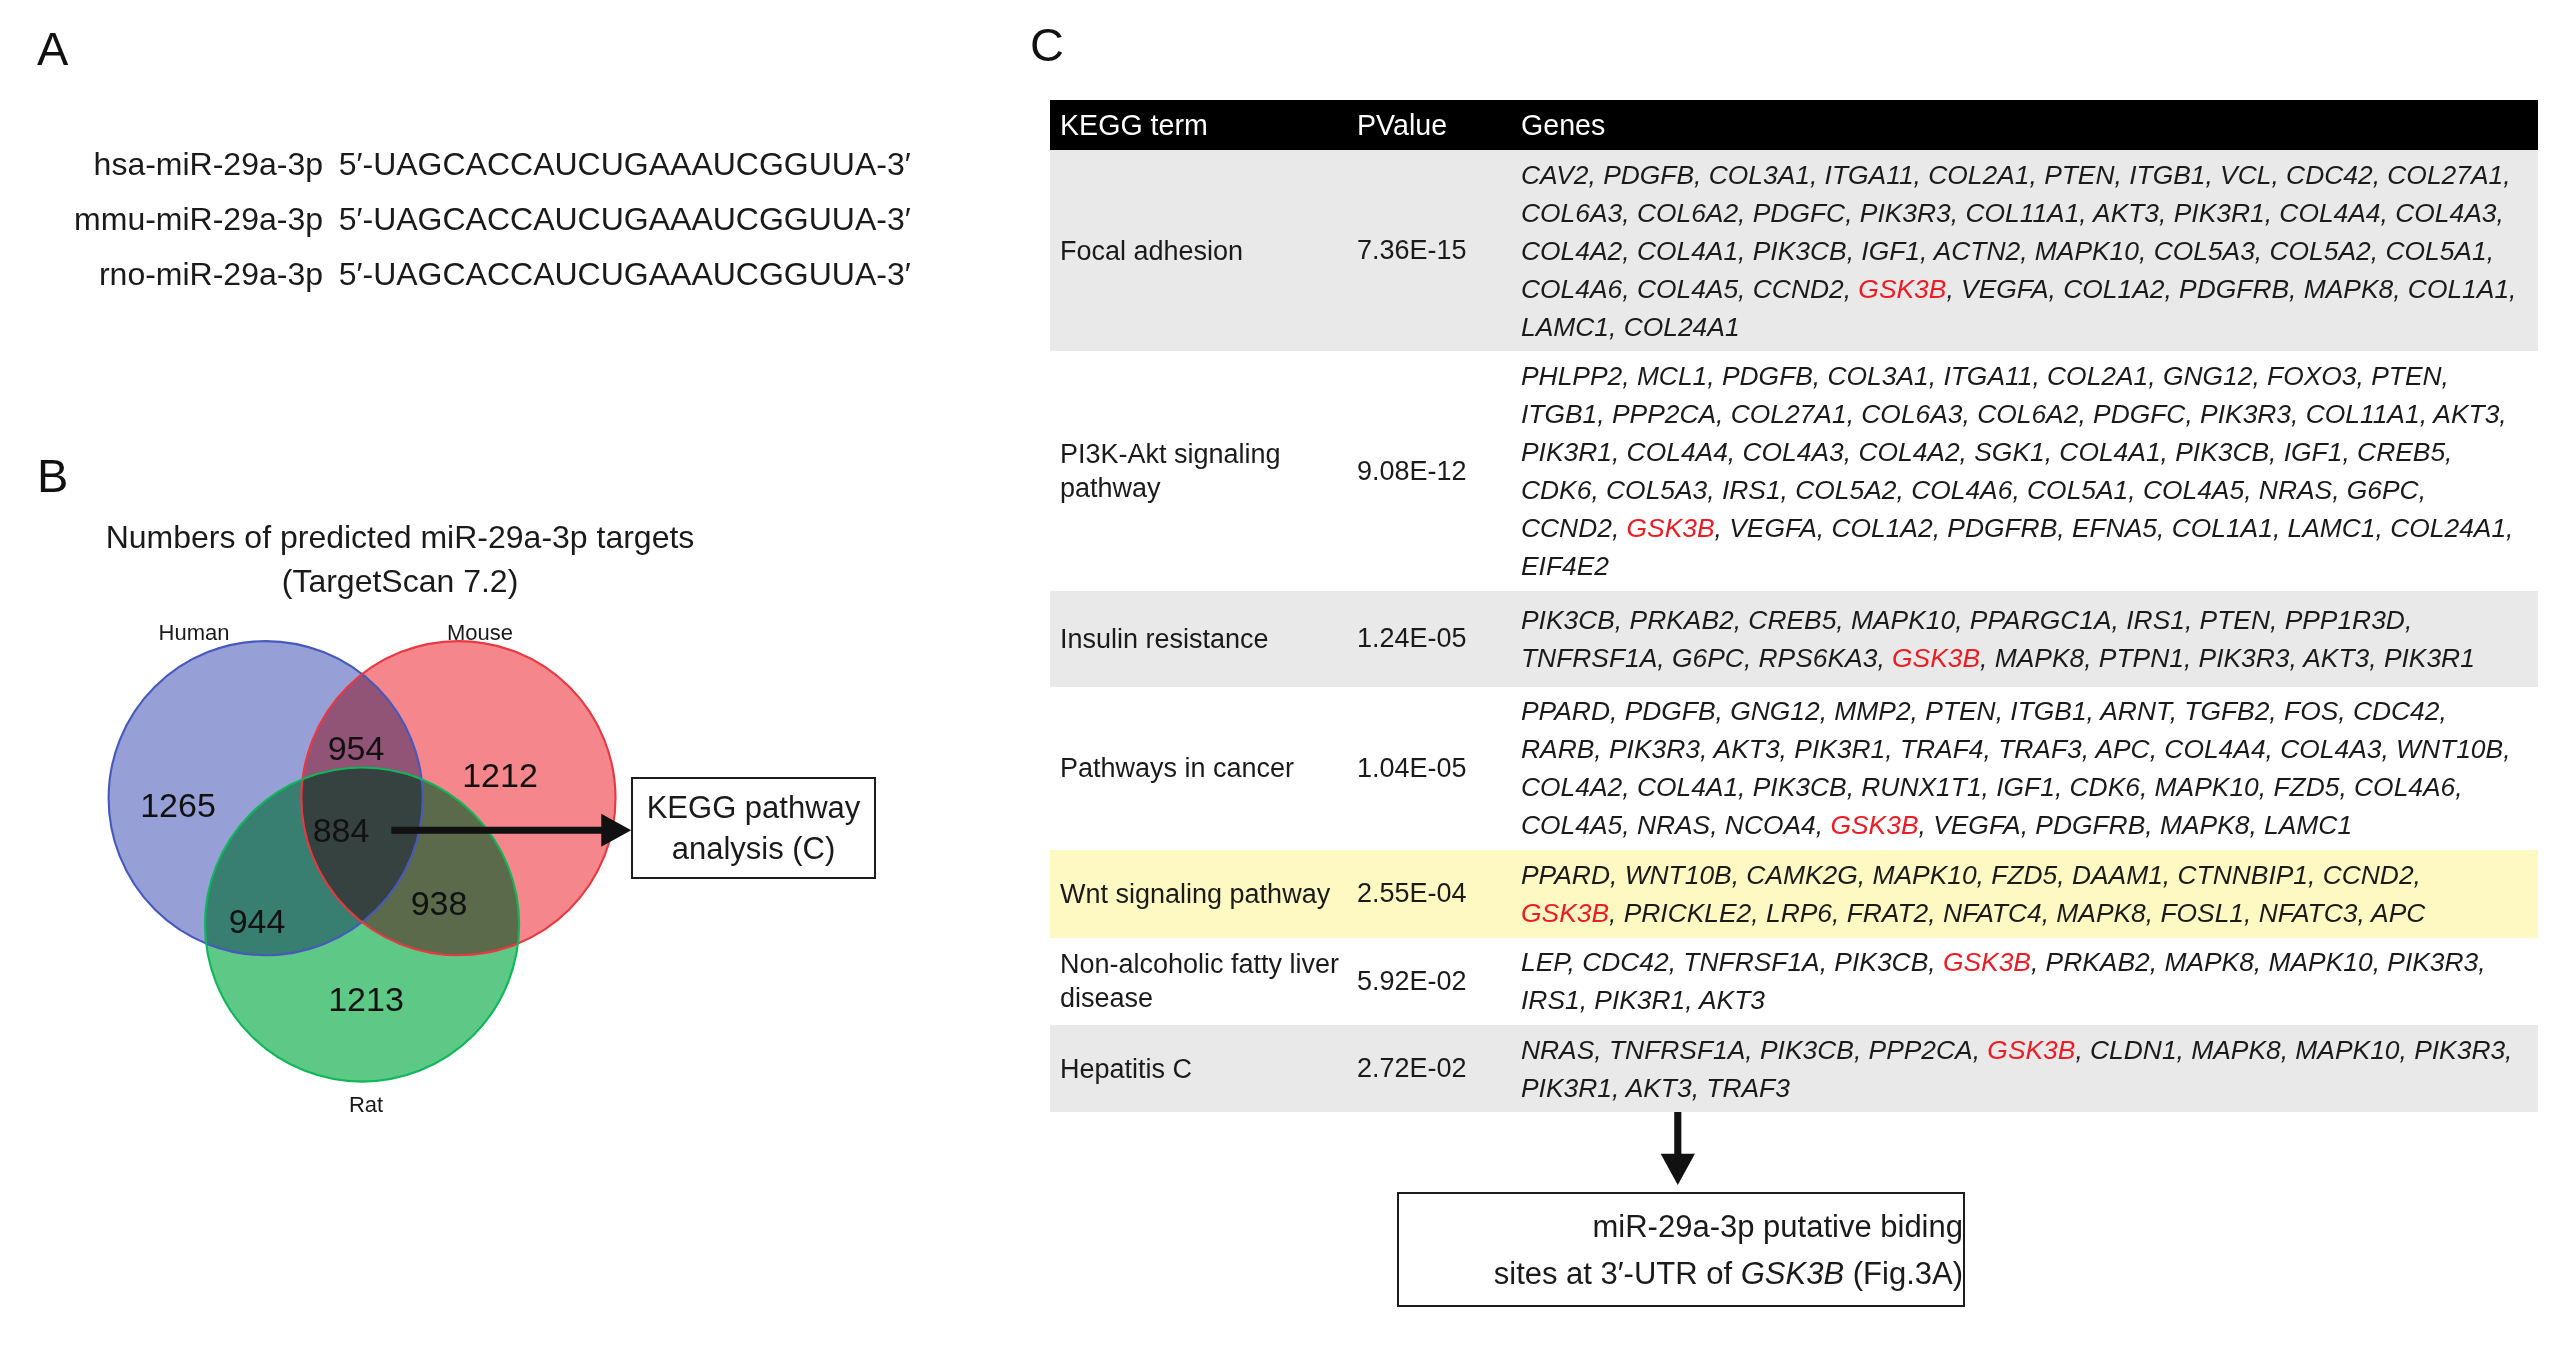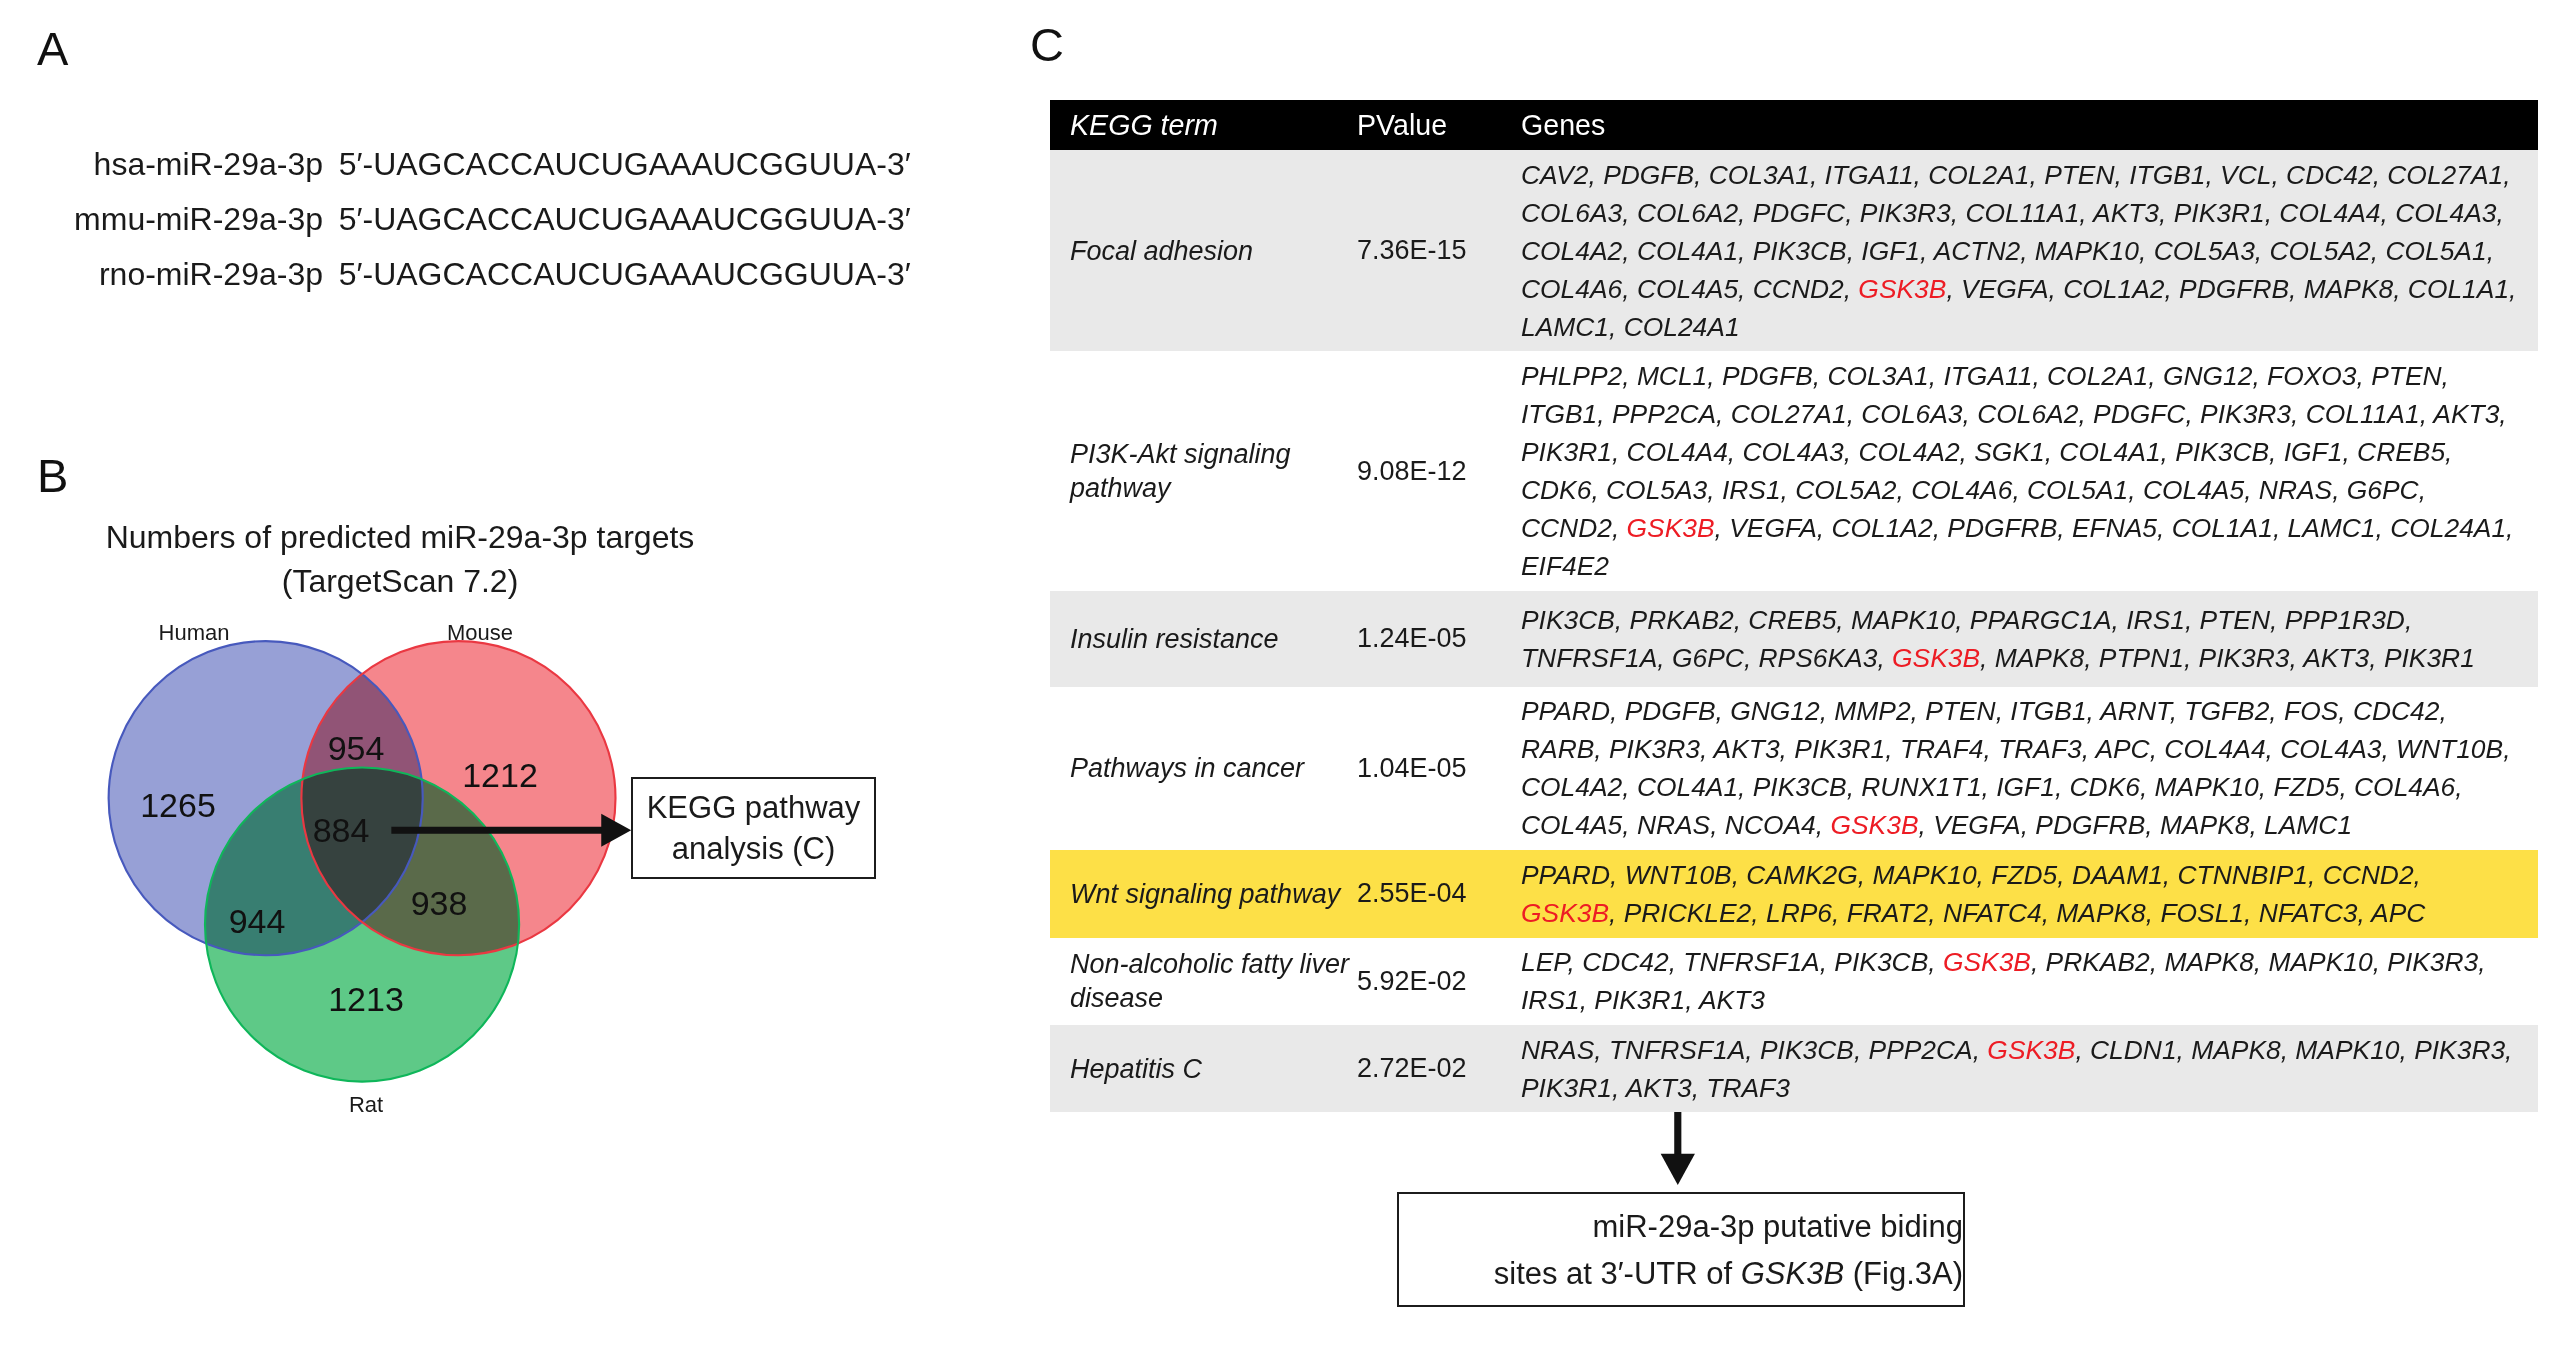--- a/index.html
+++ b/index.html
@@ -17,21 +17,21 @@
   .svg-layer{position:absolute;left:0;top:0;z-index:1;isolation:isolate;}
   .blend{mix-blend-mode:multiply;}
   .callout-box{position:absolute;left:631px;top:777px;width:241px;height:98px;border:2.9px solid #1c1c1c;
                background:#fff;display:flex;flex-direction:column;justify-content:center;align-items:center;
                font-size:31px;line-height:41px;z-index:2;text-align:center;}
   
   .ctable{position:absolute;left:1050px;top:100px;width:1488px;z-index:2;}
   .thead{display:flex;background:#000;color:#fff;height:50px;align-items:center;font-size:28.6px;}
   .trow{display:flex;font-size:27px;}
   .cell{display:flex;align-items:center;box-sizing:border-box;}
-  .c-term{width:307px;padding-left:20px;padding-right:7.1px;line-height:34px;font-style:italic;}
+  .c-term{width:307px;padding-left:10px;padding-right:7.1px;line-height:34px;}
   .c-pval{width:164px;}
   .c-genes{width:1017px;padding:5.7px 18.6px 5.7px 0;font-style:italic;line-height:38px;font-size:26.4px;}
   .gsk{color:var(--gsk,#ed1c24);}
   .bottom-box{position:absolute;left:1397px;top:1192px;width:564px;height:111px;border:2.9px solid #1c1c1c;
               background:#fff;display:flex;flex-direction:column;justify-content:center;align-items:flex-end;
               font-size:31px;line-height:47px;z-index:2;text-align:center;}
   .ital{font-style:italic;}
 </style>
 </head>
 <body>
@@ -122,21 +122,21 @@
             <div>PIK3CB, PRKAB2, CREB5, MAPK10, PPARGC1A, IRS1, PTEN, PPP1R3D, TNFRSF1A, G6PC, RPS6KA3, <span class="gsk">GSK3B</span>, MAPK8, PTPN1, PIK3R3, AKT3, PIK3R1</div>
           </div>
         </div>
         <div class="trow" style="min-height: 161px;">
           <div class="cell c-term">Pathways in cancer</div>
           <div class="cell c-pval">1.04E-05</div>
           <div class="cell c-genes">
             <div>PPARD, PDGFB, GNG12, MMP2, PTEN, ITGB1, ARNT, TGFB2, FOS, CDC42, RARB, PIK3R3, AKT3, PIK3R1, TRAF4, TRAF3, APC, COL4A4, COL4A3, WNT10B, COL4A2, COL4A1, PIK3CB, RUNX1T1, IGF1, CDK6, MAPK10, FZD5, COL4A6, COL4A5, NRAS, NCOA4, <span class="gsk">GSK3B</span>, VEGFA, PDGFRB, MAPK8, LAMC1</div>
           </div>
         </div>
-        <div class="trow" style="min-height: 81px; background: #fde047;">
+        <div class="trow" style="min-height: 81px; background: #fef9c3;">
           <div class="cell c-term">Wnt signaling pathway</div>
           <div class="cell c-pval">2.55E-04</div>
           <div class="cell c-genes">
             <div>PPARD, WNT10B, CAMK2G, MAPK10, FZD5, DAAM1, CTNNBIP1, CCND2, <span class="gsk">GSK3B</span>, PRICKLE2, LRP6, FRAT2, NFATC4, MAPK8, FOSL1, NFATC3, APC</div>
           </div>
         </div>
         <div class="trow" style="min-height: 84px;">
           <div class="cell c-term">Non-alcoholic fatty liver disease</div>
           <div class="cell c-pval">5.92E-02</div>
           <div class="cell c-genes">

